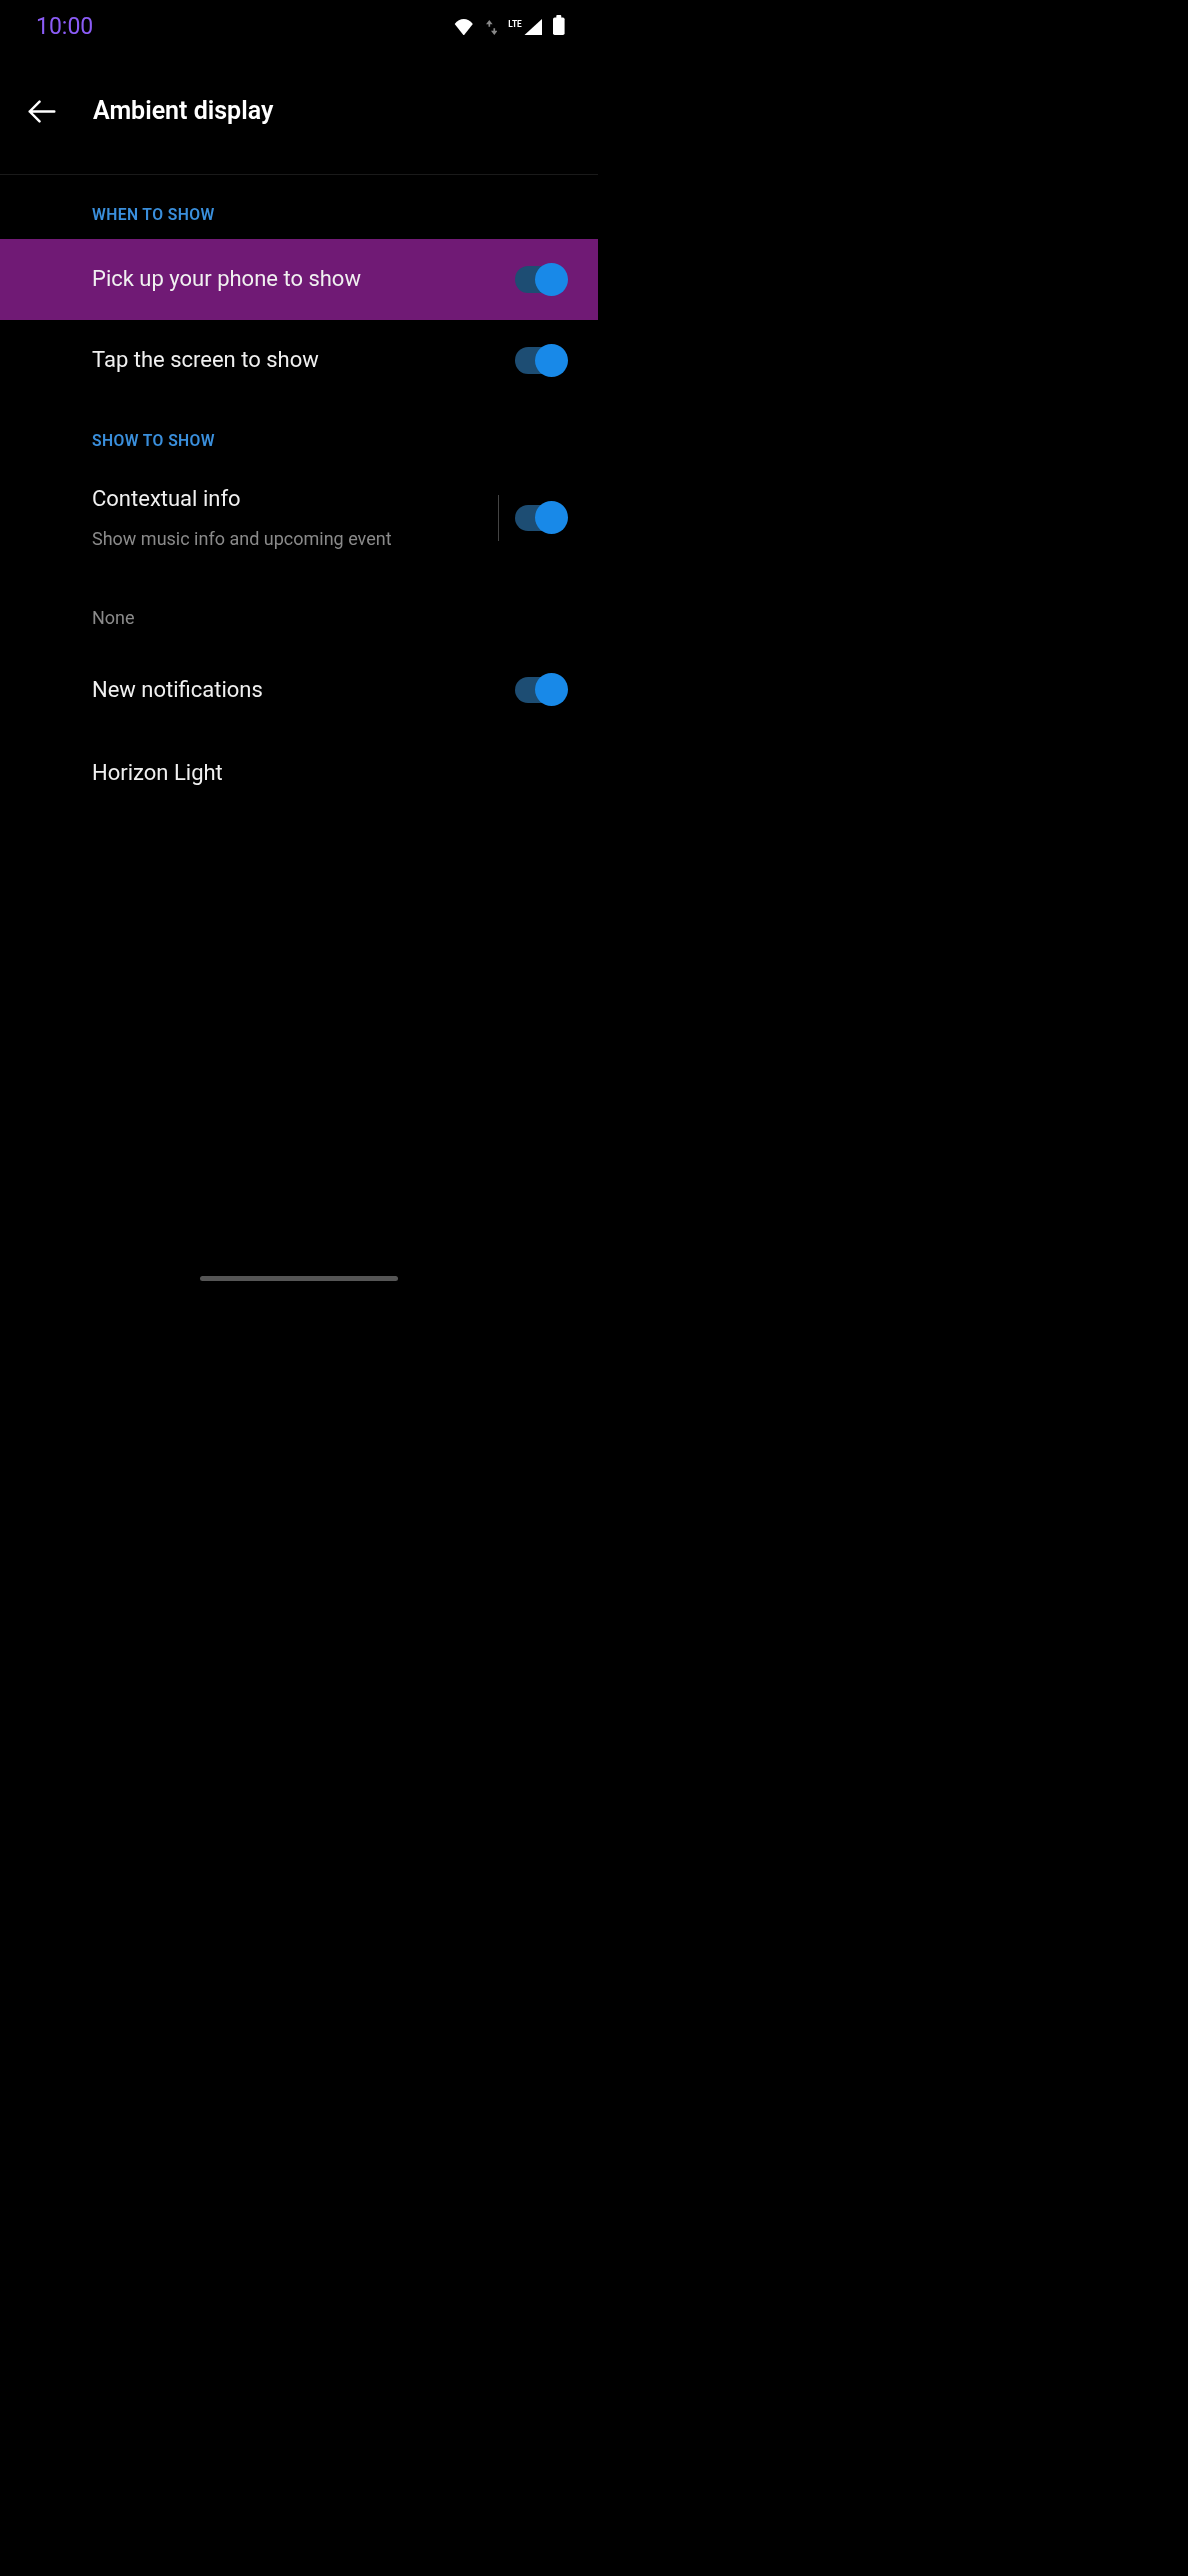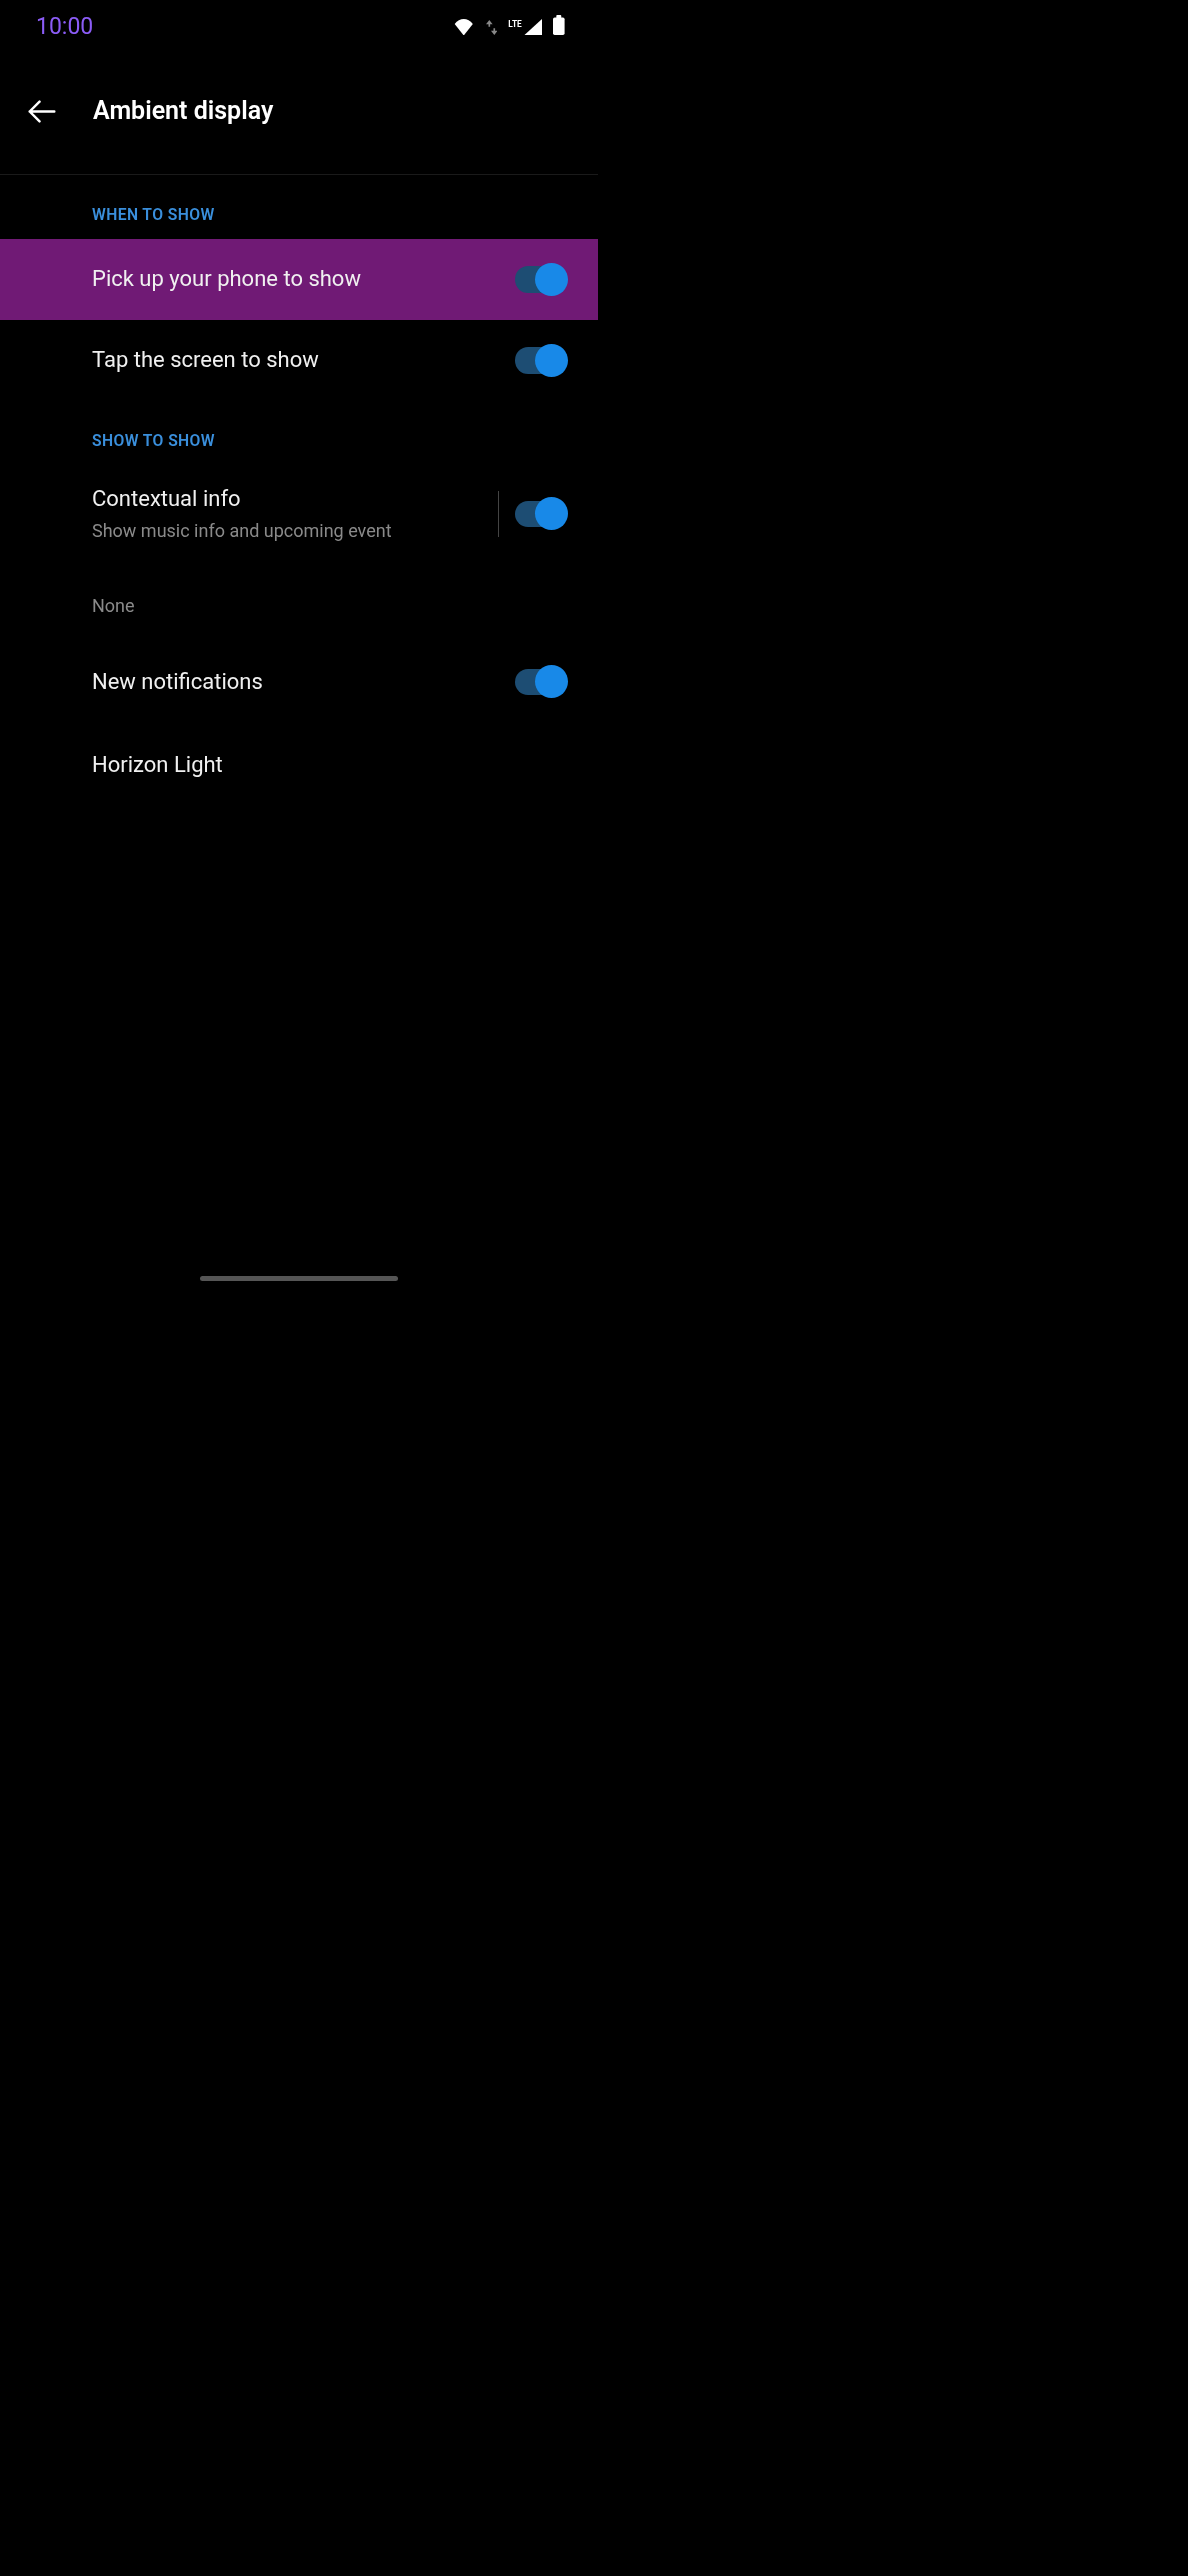--- a/index.html
+++ b/index.html
@@ -76,21 +76,21 @@
     justify-content: center;
   }
   .row-title {
     font-size: 22px;
     color: #f0f0f0;
     line-height: 1.3;
   }
   .row-subtitle {
     font-size: 18px;
     color: #8a8a8a;
-    margin-top: 5px;
+    margin-top: 13px;
     line-height: 1.35;
     max-width: 380px;
   }
   .vdivider {
     width: 0.8px;
     height: 46px;
     background: #444;
     margin: 0 16.5px 0 8.3px;
   }
   .toggle {

